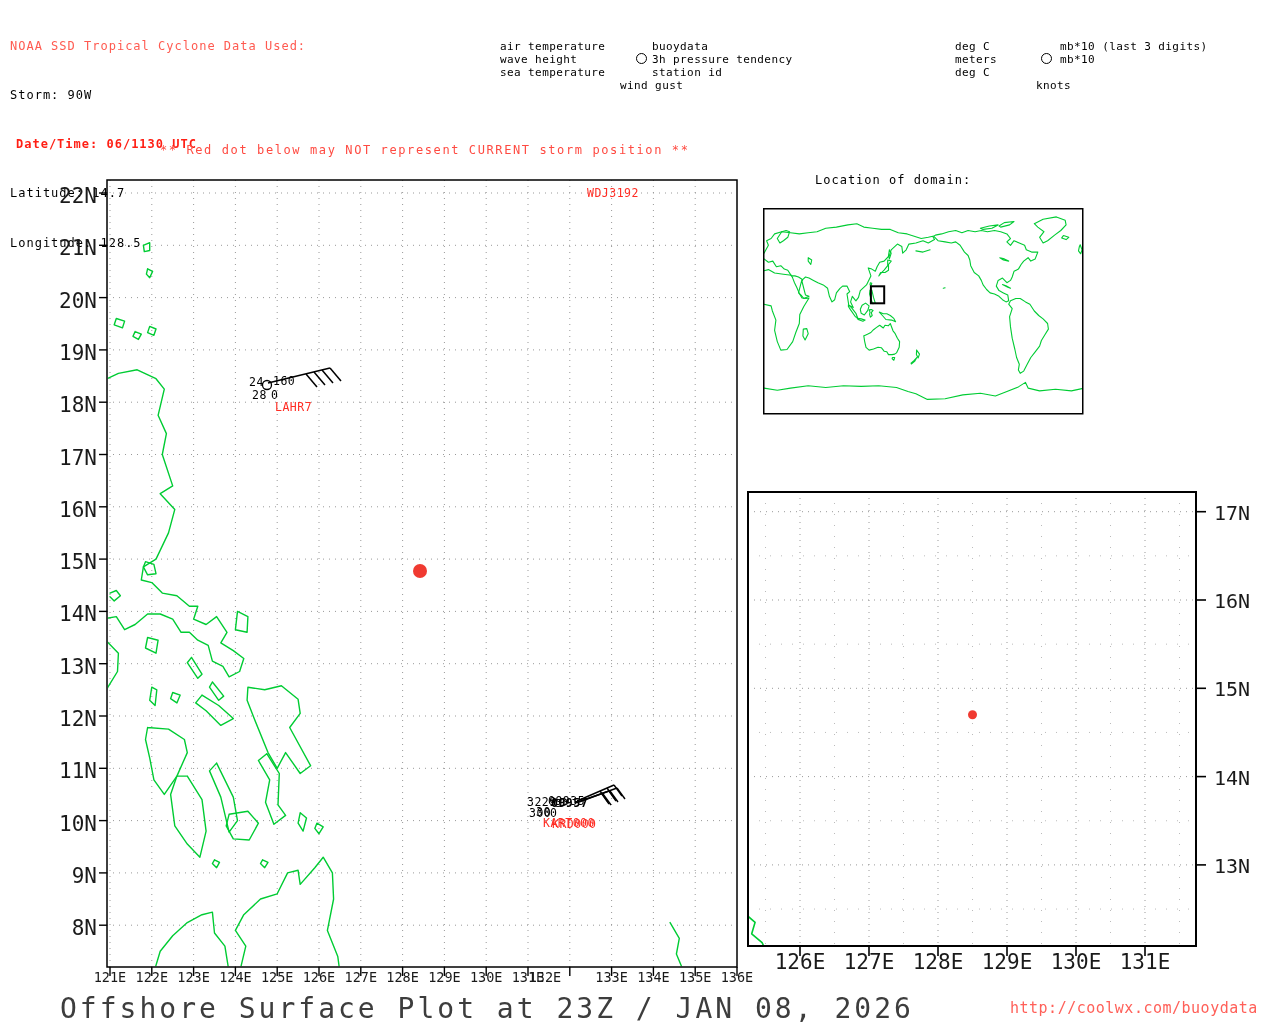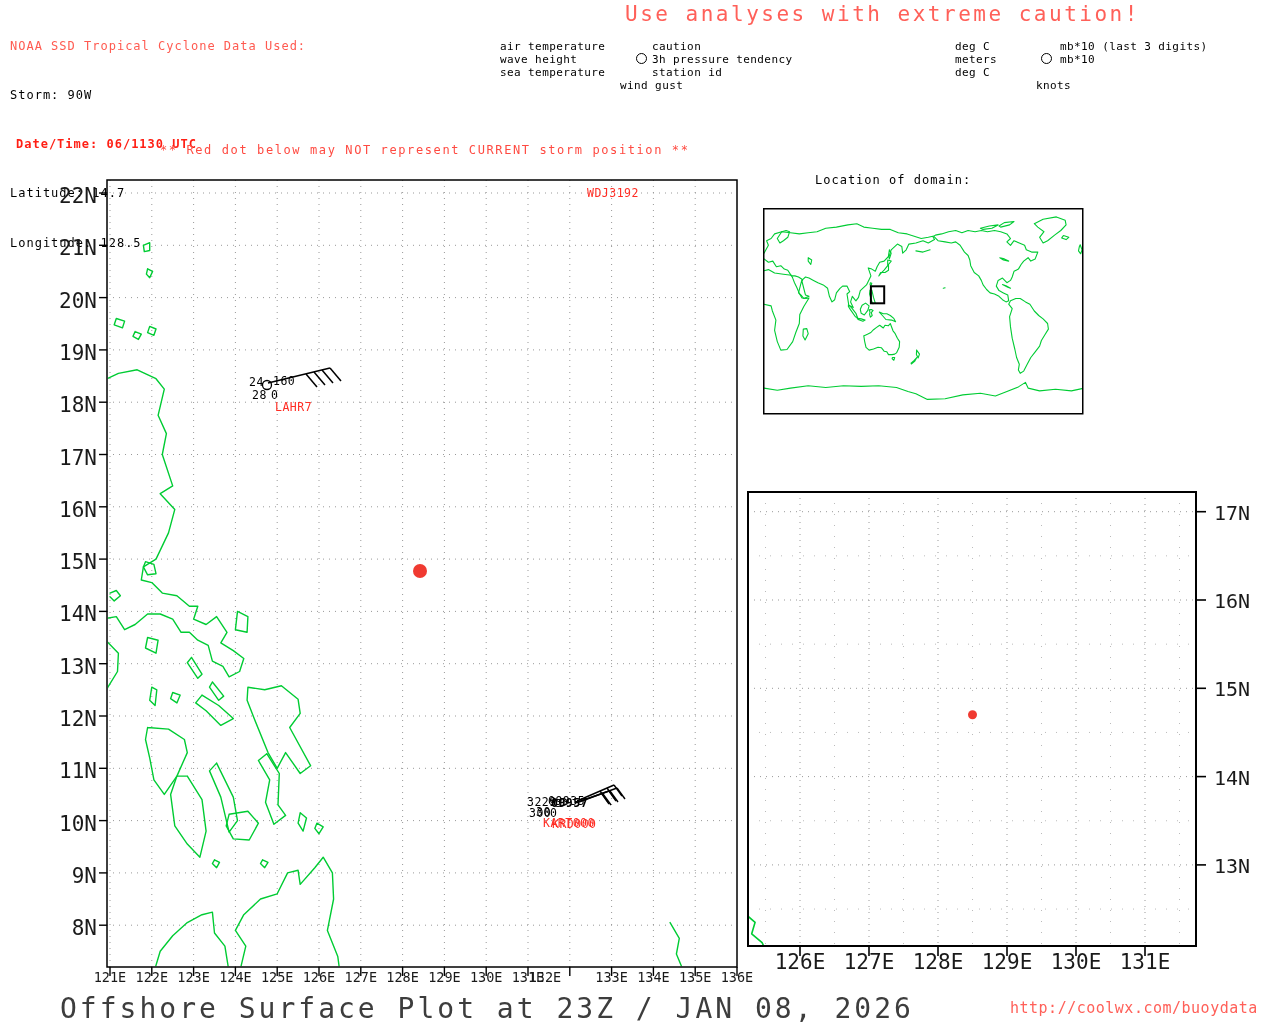--- a/index.html
+++ b/index.html
@@ -32,24 +32,23 @@
 <div id="page">
 
   <div class="abs info" style="left:10px;top:5px;">
     <div class="c-salmon">NOAA SSD Tropical Cyclone Data Used:</div>
     <div class="c-black">Storm: 90W</div>
     <div class="c-boldred">Date/Time: 06/1130 UTC</div>
     <div class="c-black">Latitude: 14.7</div>
     <div class="c-black">Longitude: 128.5</div>
   </div>
 
-  <div class="abs caution" style="left:625px;top:2px;">Use analyses with extreme caution!</div>
 
   <span class="abs legend lright" style="left:500px;top:40px;width:128px;">air temperature</span>
-  <span class="abs legend" style="left:652px;top:40px;">caution</span>
+  <span class="abs legend" style="left:652px;top:40px;">buoydata</span>
   <span class="abs legend lright" style="left:500px;top:53px;width:128px;">wave height</span>
   <span class="abs circle-icon" style="left:636px;top:53px;"></span>
   <span class="abs legend" style="left:652px;top:53px;">3h pressure tendency</span>
   <span class="abs legend lright" style="left:500px;top:66px;width:128px;">sea temperature</span>
   <span class="abs legend" style="left:652px;top:66px;">station id</span>
   <span class="abs legend" style="left:620px;top:79px;">wind gust</span>
 
   <span class="abs legend lright" style="left:955px;top:40px;width:82px;">deg C</span>
   <span class="abs legend" style="left:1060px;top:40px;">mb*10 (last 3 digits)</span>
   <span class="abs legend lright" style="left:955px;top:53px;width:82px;">meters</span>

